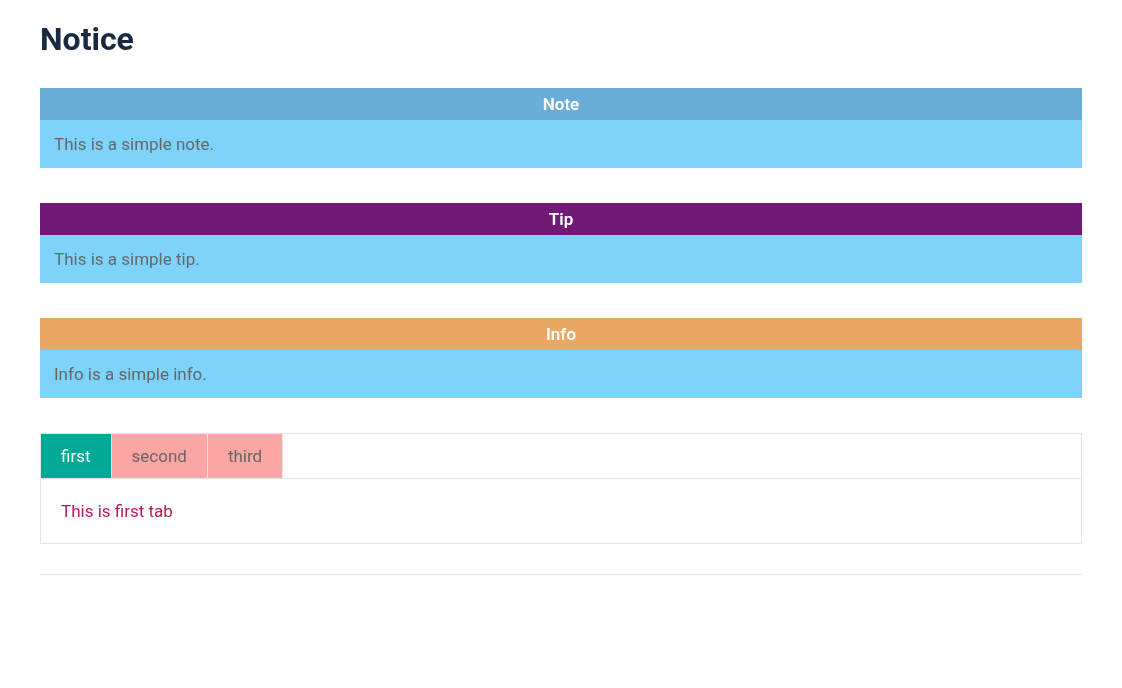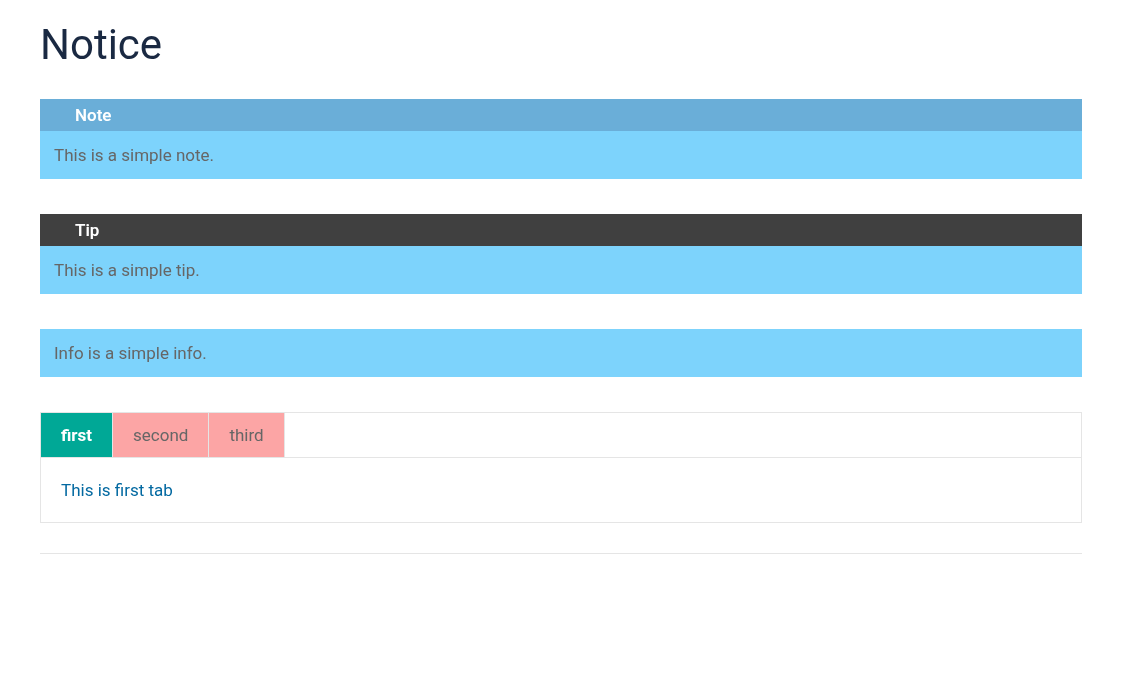--- a/index.html
+++ b/index.html
@@ -7,39 +7,40 @@
       padding: 0;
       box-sizing: border-box;
     }
     body {
       font-family: -apple-system, BlinkMacSystemFont, "Segoe UI", Roboto, "Helvetica Neue", Arial, sans-serif;
       background: #ffffff;
       padding: 20px 40px;
       color: #1a2942;
     }
     h1 {
-      font-size: 42px;
-      font-weight: 400;
+      font-size: 32px;
+      font-weight: 700;
       color: #1a2942;
       margin-bottom: 30px;
     }
     .notice {
       margin-bottom: 35px;
     }
     .notice-header {
       padding: 6px 35px;
       color: #ffffff;
       font-size: 17px;
       font-weight: 600;
+      text-align: center;
     }
     .notice-note .notice-header {
       background-color: #6aaed8;
     }
     .notice-tip .notice-header {
-      background-color: #404040;
+      background-color: #701a75;
     }
     .notice-info .notice-header {
       background-color: #e8a763;
     }
     .notice-body {
       background-color: #7dd3fc;
       padding: 14px 14px;
       color: #666666;
       font-size: 17px;
     }
@@ -58,25 +59,25 @@
       padding: 12px 20px;
       font-size: 17px;
       color: #666666;
       cursor: pointer;
       border-right: 1px solid #e5e5e5;
       background: #fca5a5;
     }
     .tab-item.active {
       background-color: #00a896;
       color: #ffffff;
-      font-weight: 700;
+      font-weight: 400;
     }
     .tab-content {
       padding: 22px 20px;
-      color: #0369a1;
+      color: #be185d;
       font-size: 17px;
     }
     .divider {
       border: none;
       border-top: 1px solid #e5e5e5;
       margin-top: 30px;
     }
   </style>
 </head>
 <body>
@@ -87,20 +88,21 @@
   <div class="notice-header">Note</div>
   <div class="notice-body">This is a simple note.</div>
 </div>
 
 <div class="notice notice-tip">
   <div class="notice-header">Tip</div>
   <div class="notice-body">This is a simple tip.</div>
 </div>
 
 <div class="notice notice-info">
+  <div class="notice-header">Info</div>
   <div class="notice-body">Info is a simple info.</div>
 </div>
 
 <div class="section-tab">
 
   <div class="tab-container">
     <div class="tab-nav">
       <div class="tab-item active">first</div>
       <div class="tab-item">second</div>
       <div class="tab-item">third</div>

